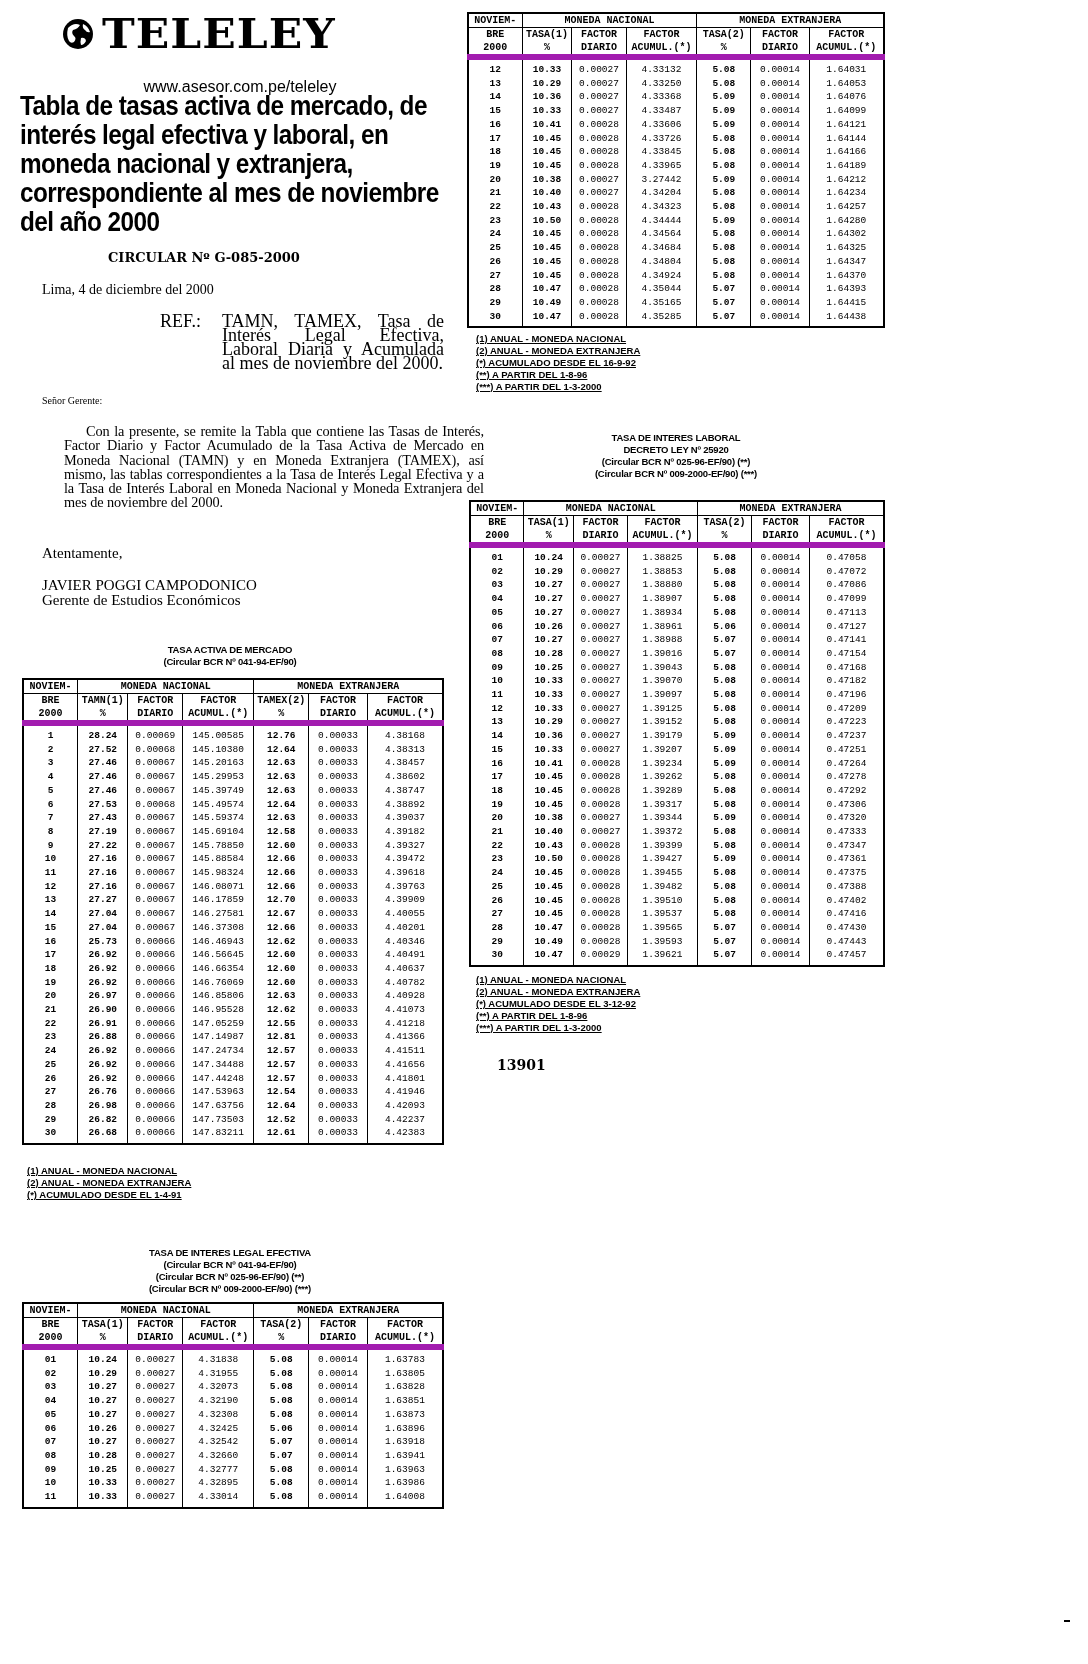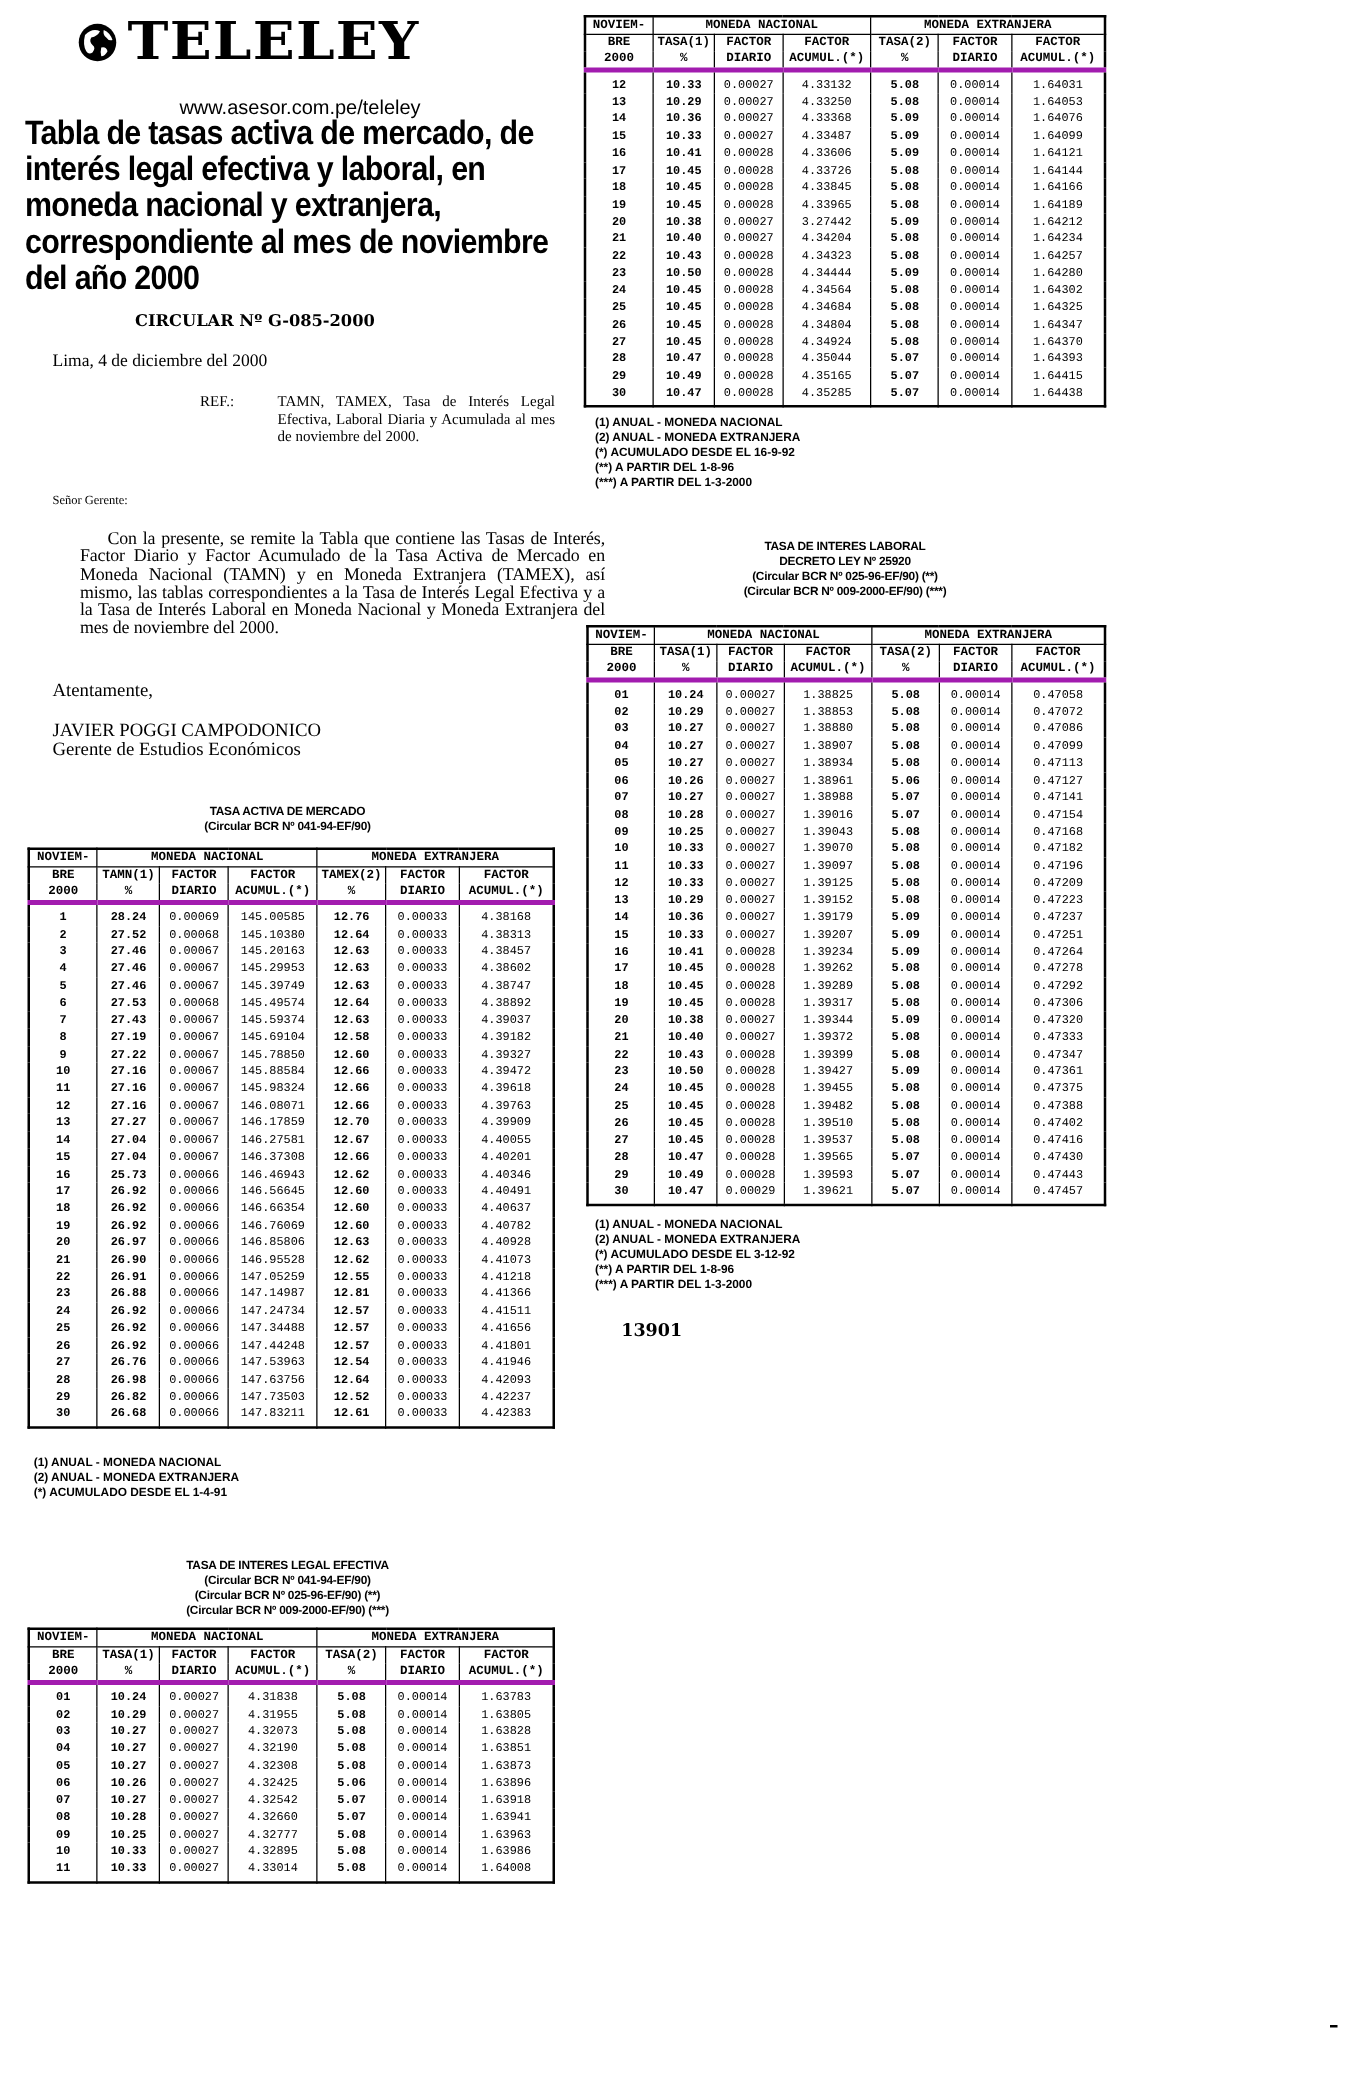--- a/index.html
+++ b/index.html
@@ -11,41 +11,41 @@
   #brand .logo-row { display:flex; align-items:center; justify-content:flex-start; gap:6px; }
   #brand .globe { width:36px; height:36px; }
   #brand .name { font-family:"DejaVu Serif", serif; font-weight:900; font-size:44px; letter-spacing:1px; line-height:48px; transform:scaleY(0.95); }
   #brand .url { font-family:"Liberation Sans", sans-serif; font-size:16px; margin-top:20px; }
 
   #headline { left:20px; top:92px; width:420px; font-family:"Liberation Sans", sans-serif; font-weight:bold; font-size:27px; line-height:29px; letter-spacing:-0.6px; transform-origin:left top; transform:scaleX(0.9); width:466px; }
 
   .serif { font-family:"Liberation Serif", serif; }
   #circular { left:108px; top:250px; font-family:"DejaVu Serif", serif; font-weight:bold; font-size:13px; }
   #place-date { left:42px; top:282px; font-size:14px; }
-  #ref { left:160px; top:314px; font-size:12px; line-height:14px; display:flex; }
+  #ref { left:160px; top:314px; font-size:18px; line-height:14px; display:flex; }
   #ref .ref-label { width:40px; }
   #ref .ref-text { width:222px; text-align:justify;margin-left:22px; }
   #salutation { left:42px; top:395px; font-size:10px; }
   #body-text { left:20px; top:424px; width:420px; font-size:14.3px; line-height:14.3px; text-align:justify; text-indent:22px; letter-spacing:-0.1px;margin-left:44px; }
   #closing { left:42px; top:545px; font-size:15px; }
   #signer { left:42px; top:578px; font-size:15px; line-height:15px; }
 
   
   .tcaption { text-align:center; font-family:"Liberation Sans", sans-serif; font-weight:bold; font-size:9.5px; line-height:12px; letter-spacing:-0.2px; }
   table.rates { border-collapse:collapse; font-family:Liberation Mono, monospace; font-size:9.5px; table-layout:fixed; }
   table.rates th, table.rates td { border-left:1.5px solid #000; border-right:1.5px solid #000; padding:0; text-align:center; }
   table.rates { border:2px solid #000; }
   table.rates thead th { font-weight:bold; font-size:10px; line-height:13px; }
   table.rates thead tr.grp th { border-bottom:1.5px solid #000; }
-  table.rates thead tr.sub2 th { border-bottom:4px solid #a21caf; }
+  table.rates thead tr.sub2 th { border-bottom:6px solid #a21caf; }
   table.rates tbody td { line-height:13.7px; height:13.7px; }
   table.rates tbody td.b { font-weight:bold; }
   table.rates tbody tr:first-child td { padding-top:3px; }
   table.rates tbody tr:last-child td { padding-bottom:3px; }
-  .notes { font-family:"Liberation Sans", sans-serif; font-weight:bold; font-size:9.5px; line-height:12px; }
+  .notes { font-family:"Liberation Sans", sans-serif; font-weight:bold; font-size:9.5px; line-height:12px;text-decoration:underline; }
 
   #t1-caption { left:20px; top:644px; width:420px; }
   #t1 { left:22px; top:678px; width:422px; }
   #t1-notes { left:27px; top:1165px; }
 
   #t2-caption { left:20px; top:1247px; width:420px; }
   #t2 { left:22px; top:1302px; width:422px; }
 
   #t3 { left:467px; top:12px; width:418px; }
   #t3-notes { left:476px; top:333px; }

